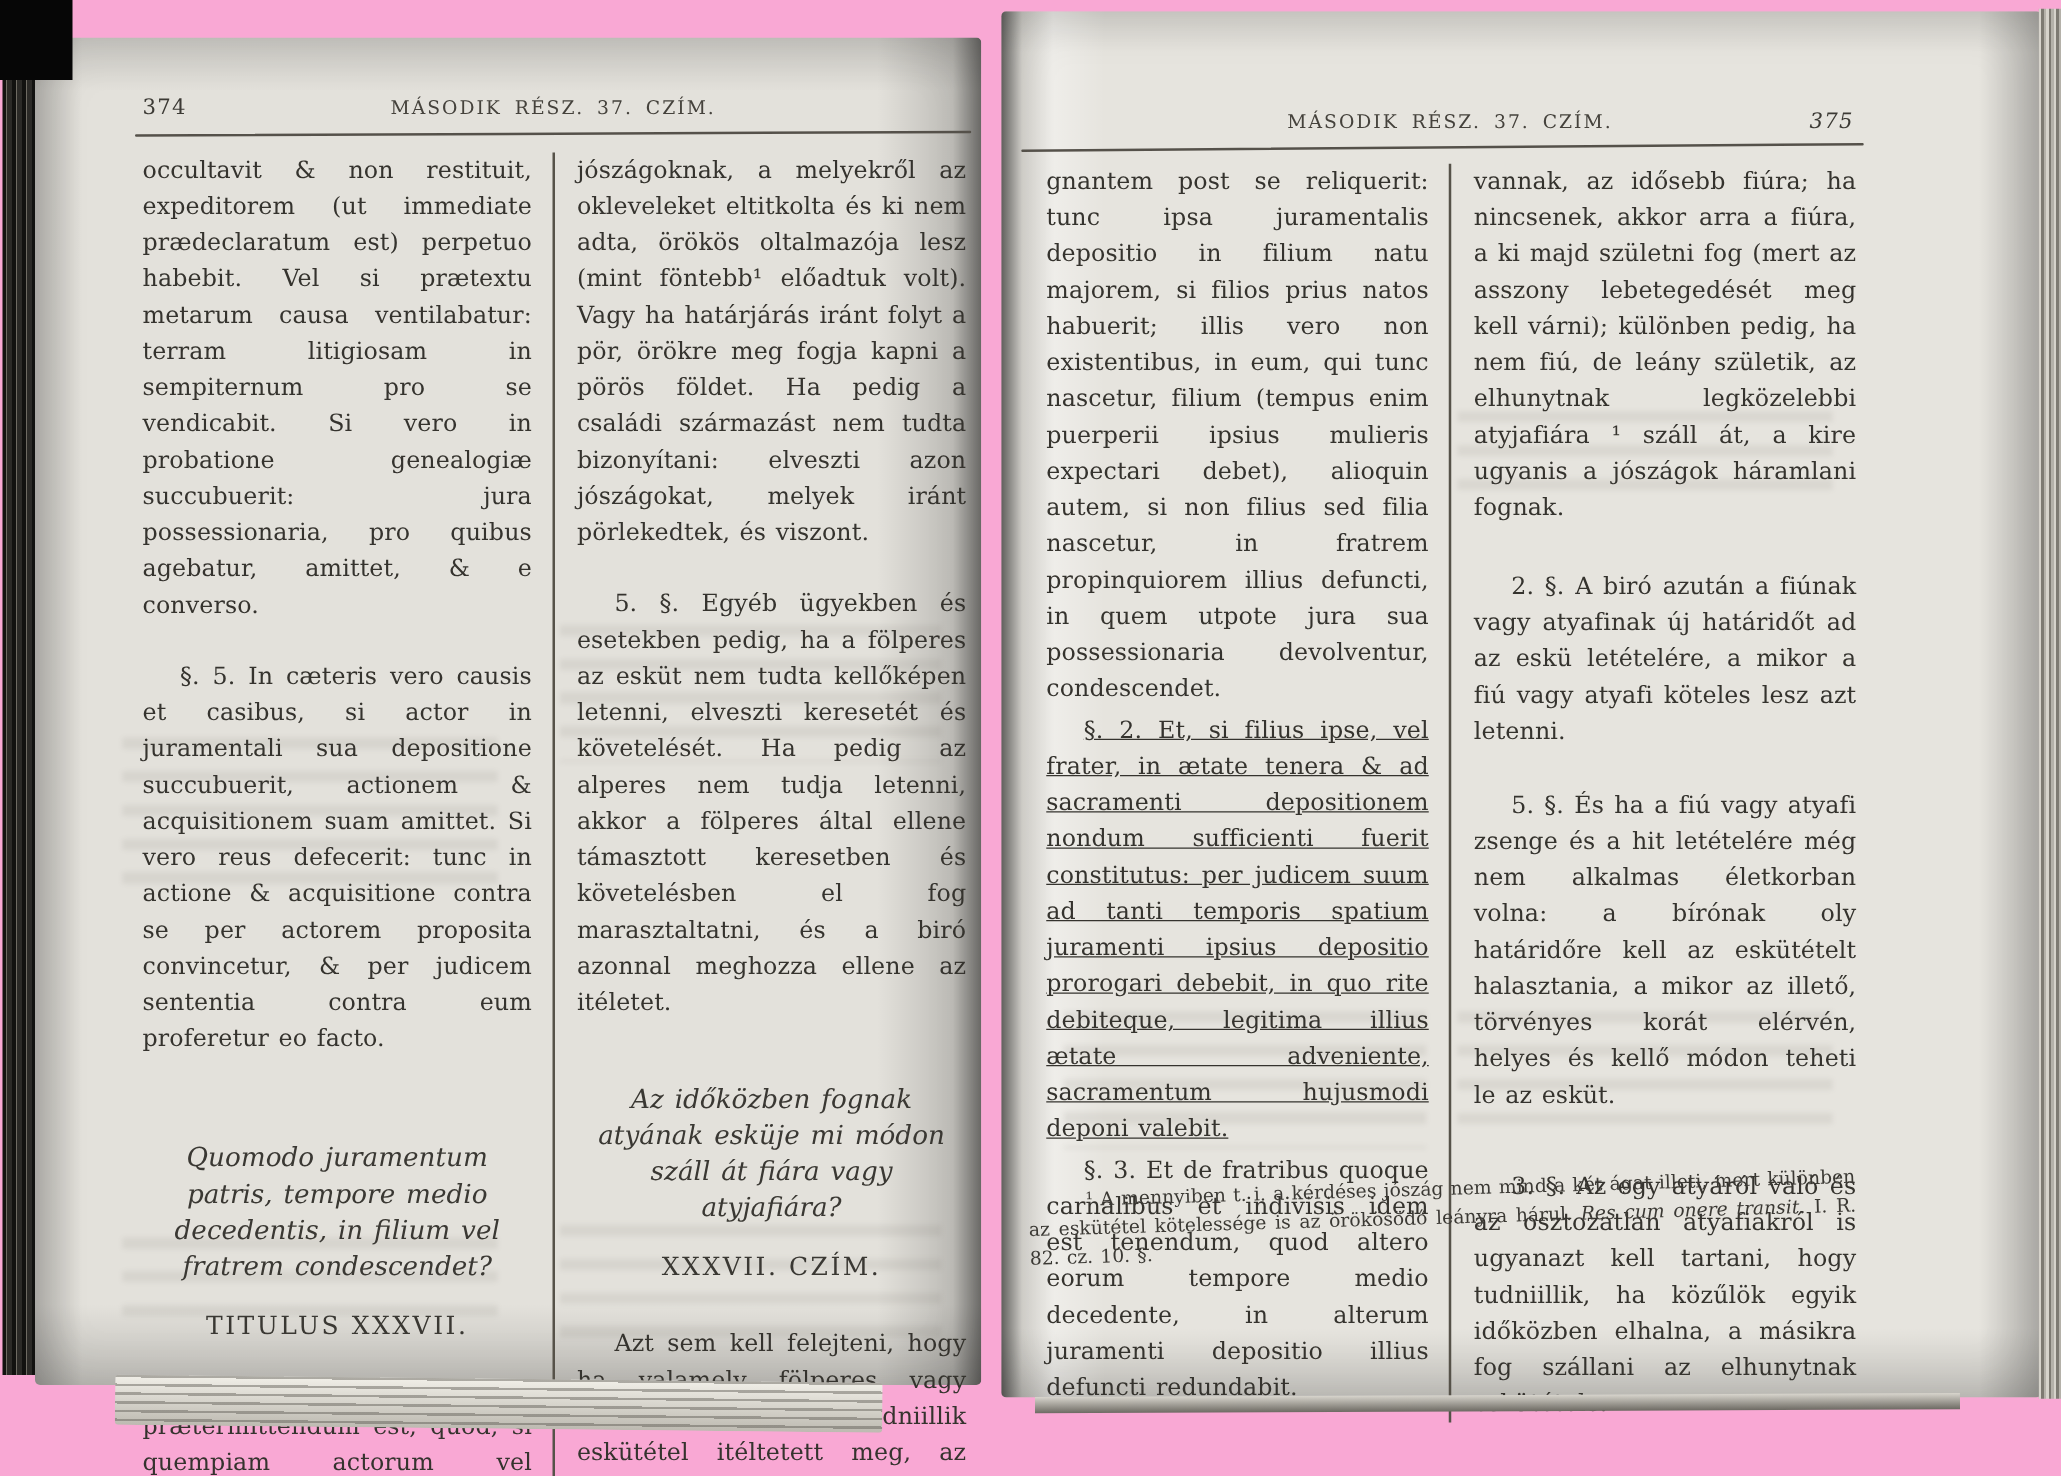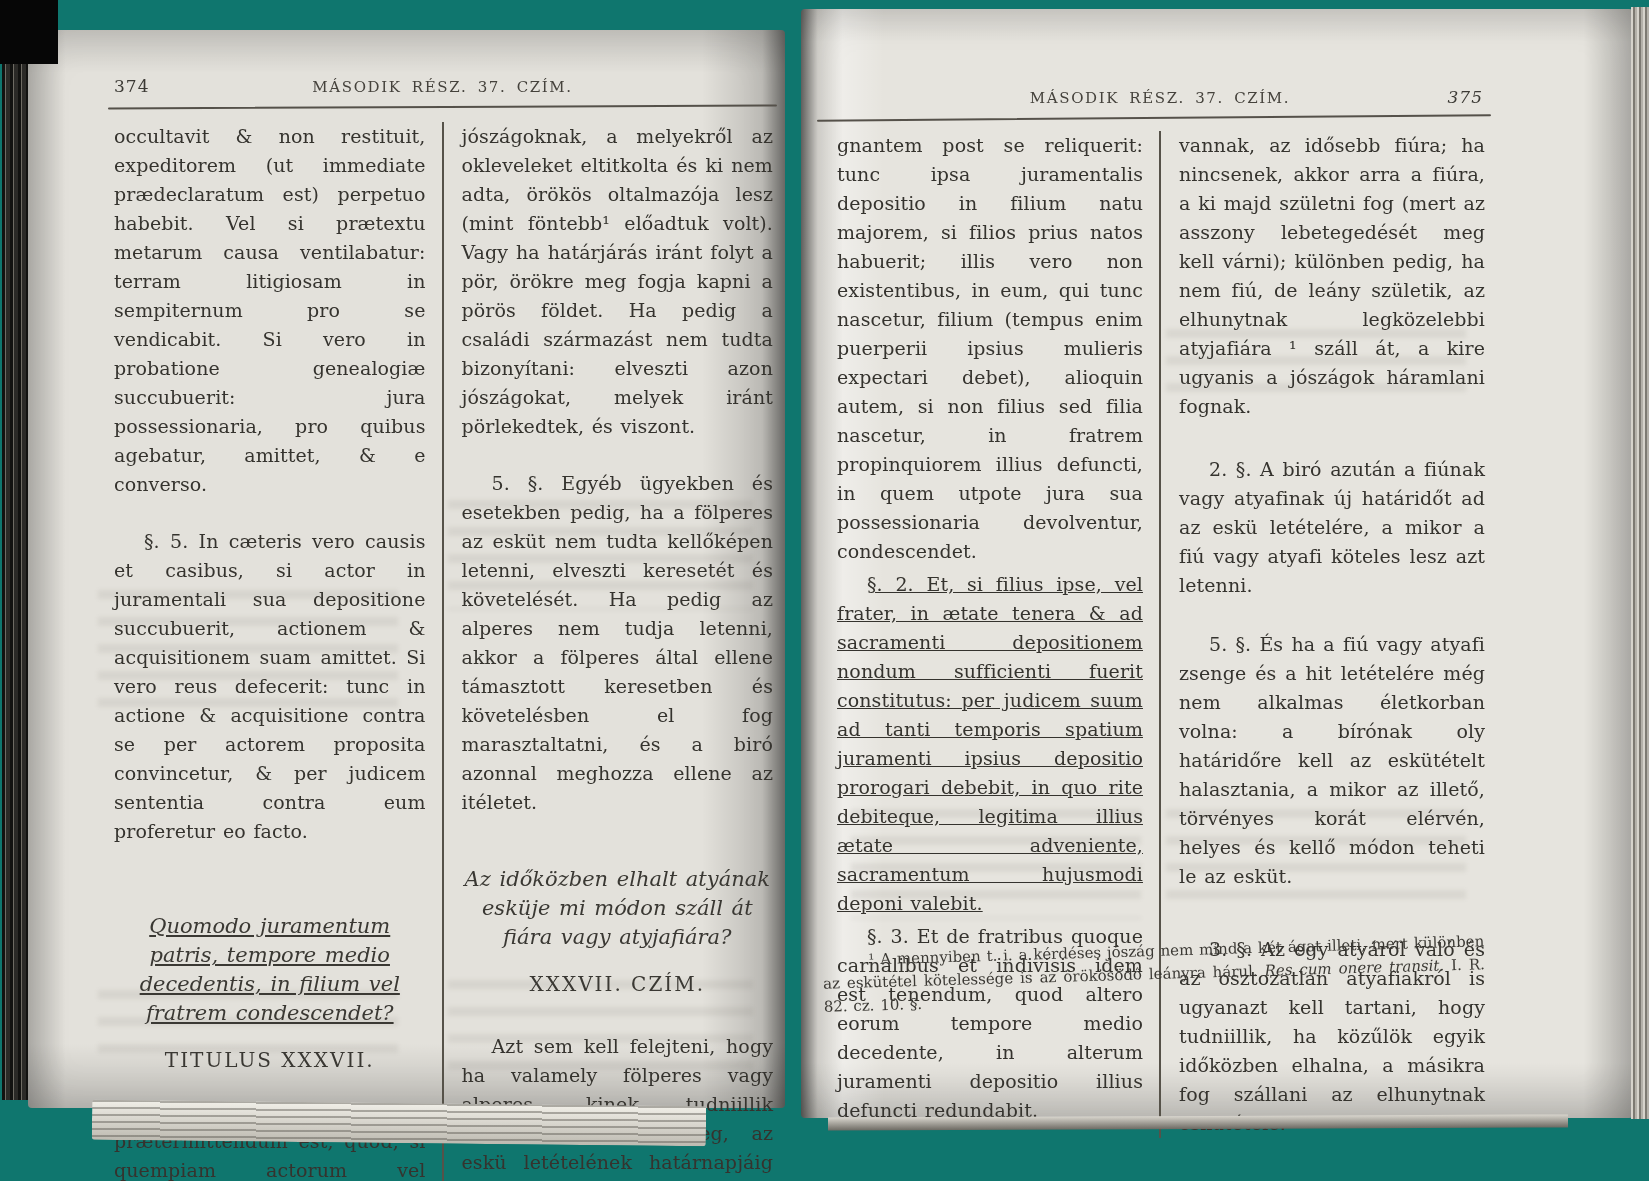--- a/index.html
+++ b/index.html
@@ -1,17 +1,17 @@
 <!DOCTYPE html>
 <html><head>
 <meta charset="utf-8">
 <style>
   html,body{margin:0;padding:0;background:#050505;}
   .stage{
-    position:relative;width:1649px;height:1181px;background:#0f766e;
+    position:relative;width:1649px;height:1181px;background:#f9a8d4;
     overflow:hidden;font-family:"DejaVu Serif","Liberation Serif",serif;
     color:#35332e;
   }
   
   .page{position:absolute;border-radius:4px;box-shadow:inset 0 0 46px rgba(0,0,0,.14);}
   .page-left{
     left:28px;top:30px;width:757px;height:1078px;
     background:
       linear-gradient(to right, rgba(0,0,0,.20), rgba(0,0,0,0) 5%),
       linear-gradient(to left, rgba(0,0,0,.50), rgba(0,0,0,.16) 3%, rgba(0,0,0,0) 11%),
@@ -64,21 +64,21 @@
   .rp .cols{left:36px;width:648px;top:122px;}
   .col{flex:1;min-width:0;}
   .col.first{border-right:2px solid #565249;padding-right:16px;margin-right:16px;}
   .col.second{padding-left:2px;}
   p.body{margin:0;font-size:19px;line-height:29px;text-align:justify;
          text-indent:30px;word-spacing:1.5px;letter-spacing:.1px;}
   p.body.noindent{text-indent:0;}
   p.body + p.body{margin-top:28px;}
   .q-heading{font-style:italic;font-size:21px;line-height:29px;text-align:center;
              margin:0;word-spacing:2px;color:#3a3833;}
-  .mt-xl{margin-top:66px;text-decoration:underline;}  .mt-lg{margin-top:48px;}
+  .mt-xl{margin-top:66px;}  .mt-lg{margin-top:48px;}
   .caps-heading{font-size:20px;letter-spacing:2px;text-align:center;margin:20px 0 26px 0;color:#3a3833;}
   .caps-heading.more-below{margin-bottom:36px;}
   .rp-footnote{
     position:absolute;left:22px;right:148px;top:916px;
     font-size:15px;line-height:23px;text-align:justify;text-indent:46px;
     transform:rotate(-1.7deg);color:#3b3934;word-spacing:1px;
   }
   .rp-footnote .it{font-style:italic;}
   
   .ghost{position:absolute;pointer-events:none;opacity:.5;filter:blur(2px);
@@ -113,21 +113,21 @@
         <p class="body noindent">occultavit &amp; non restituit, expeditorem (ut immediate prædeclaratum est) perpetuo habebit. Vel si prætextu metarum causa ventilabatur: terram litigiosam in sempiternum pro se vendicabit. Si vero in probatione genealogiæ succubuerit: jura possessionaria, pro quibus agebatur, amittet, &amp; e converso.</p>
         <p class="body">§. 5. In cæteris vero causis et casibus, si actor in juramentali sua depositione succubuerit, actionem &amp; acquisitionem suam amittet. Si vero reus defecerit: tunc in actione &amp; acquisitione contra se per actorem proposita convincetur, &amp; per judicem sententia contra eum proferetur eo facto.</p>
         <p class="q-heading mt-xl">Quomodo juramentum patris, tempore medio decedentis, in filium vel fratrem condescendet?</p>
         <p class="caps-heading">TITULUS XXXVII.</p>
         <p class="body">Hoc quoque non prætermittendum est, quod, si quempiam actorum vel attractorum, cui scilicet juramentum quodcunque præstandum fuisset adjudicatum, infra terminum juramentalis hujusmodi depositionis ab hac luce decedere contigerit, et forte uxorem præ-</p>
 
       </div>
       <div class="col second">
         <p class="body noindent">jószágoknak, a melyekről az okleveleket eltitkolta és ki nem adta, örökös oltalmazója lesz (mint föntebb¹ előadtuk volt). Vagy ha határjárás iránt folyt a pör, örökre meg fogja kapni a pörös földet. Ha pedig a családi származást nem tudta bizonyítani: elveszti azon jószágokat, melyek iránt pörlekedtek, és viszont.</p>
         <p class="body">5. §. Egyéb ügyekben és esetekben pedig, ha a fölperes az esküt nem tudta kellőképen letenni, elveszti keresetét és követelését. Ha pedig az alperes nem tudja letenni, akkor a fölperes által ellene támasztott keresetben és követelésben el fog marasztaltatni, és a biró azonnal meghozza ellene az itéletet.</p>
-        <p class="q-heading mt-lg">Az időközben elhalt atyának esküje mi módon száll át fiára vagy atyjafiára?</p>
+        <p class="q-heading mt-lg">Az időközben fognak atyának esküje mi módon száll át fiára vagy atyjafiára?</p>
         <p class="caps-heading more-below">XXXVII. CZÍM.</p>
         <p class="body">Azt sem kell felejteni, hogy ha valamely fölperes vagy alperes, kinek tudniillik eskütétel itéltetett meg, az eskü letételének határnapjáig netalán ez árnyékvilágból elköltöznék, s feleségét történetesen teherben hagyta volna hátra: akkor az eskütétel, ha előbb született fiai</p>
       </div>
     </div>
   </div>
 
   <div class="page page-right rp">
     <div class="ghost" style="left:50px;top:800px;width:290px;height:110px;"></div>
     <div class="ghost" style="left:365px;top:320px;width:300px;height:70px;"></div>
     <div class="ghost" style="left:365px;top:800px;width:300px;height:100px;"></div>

